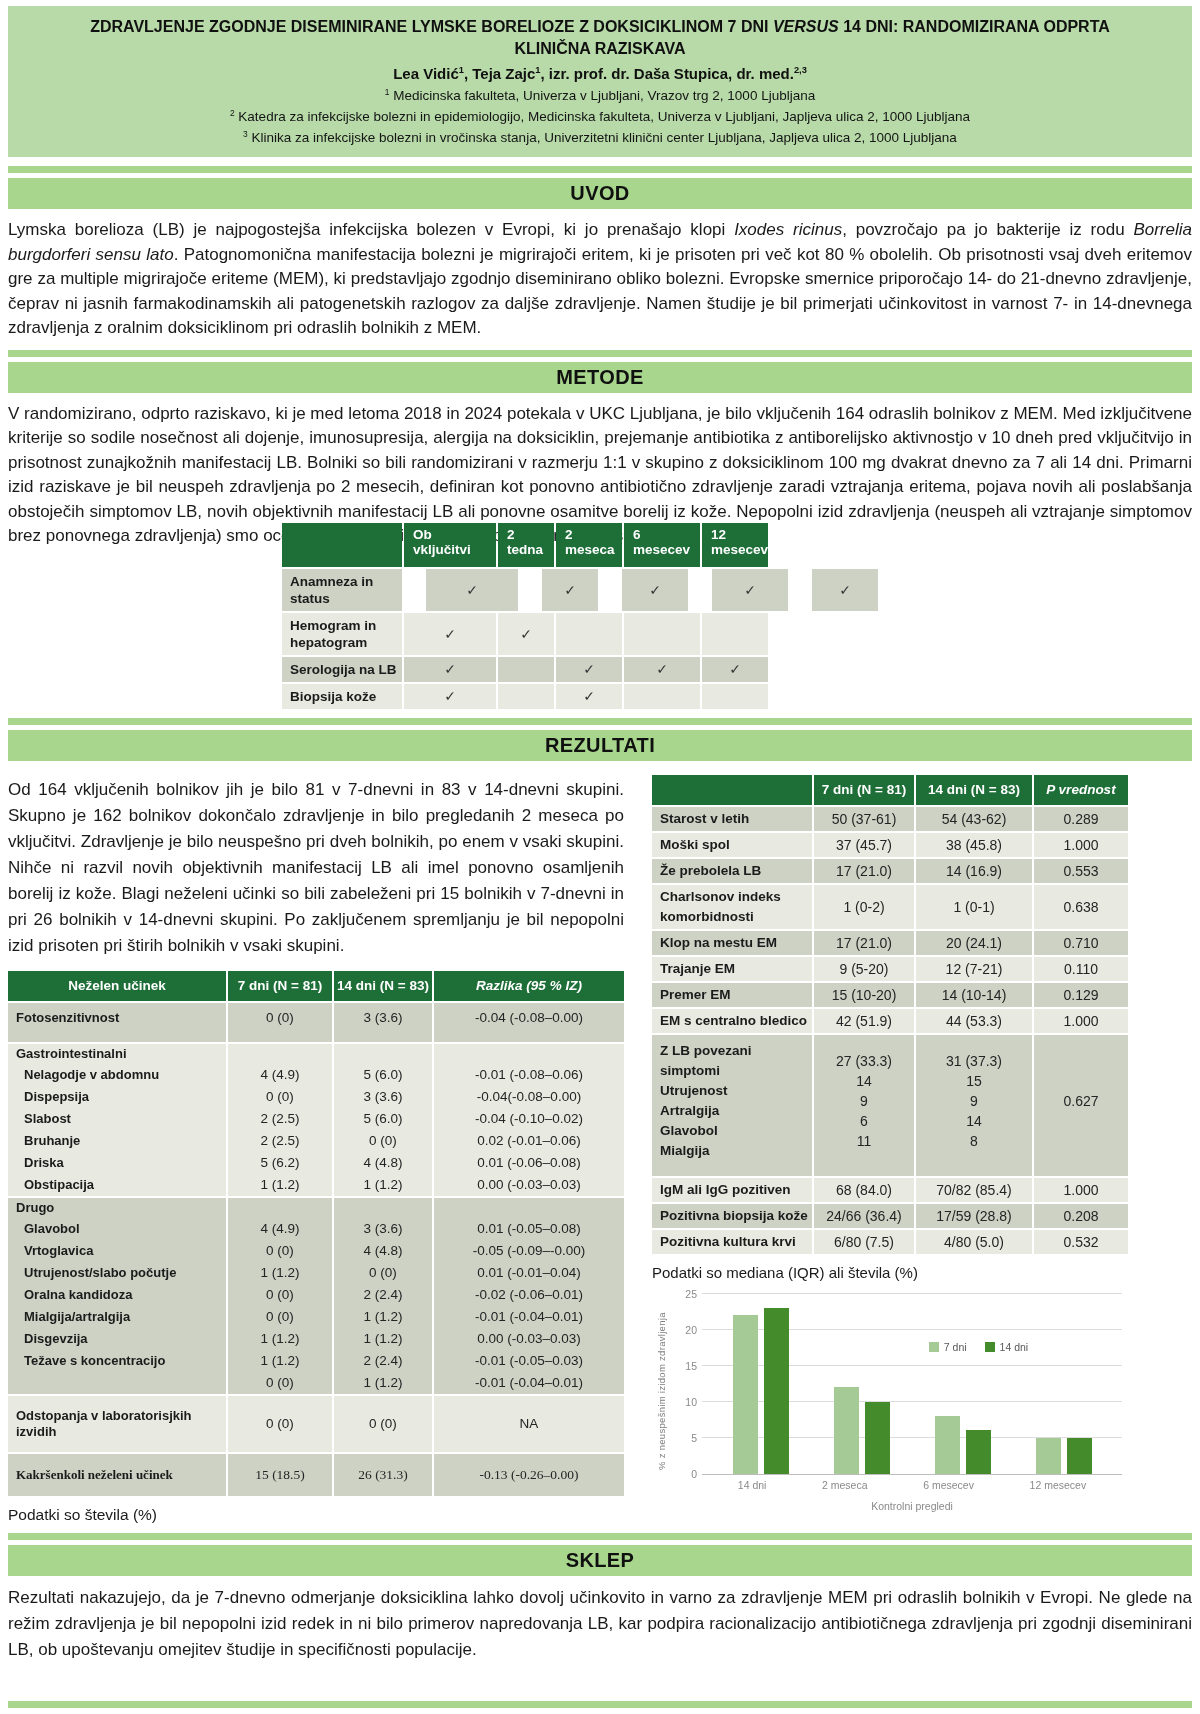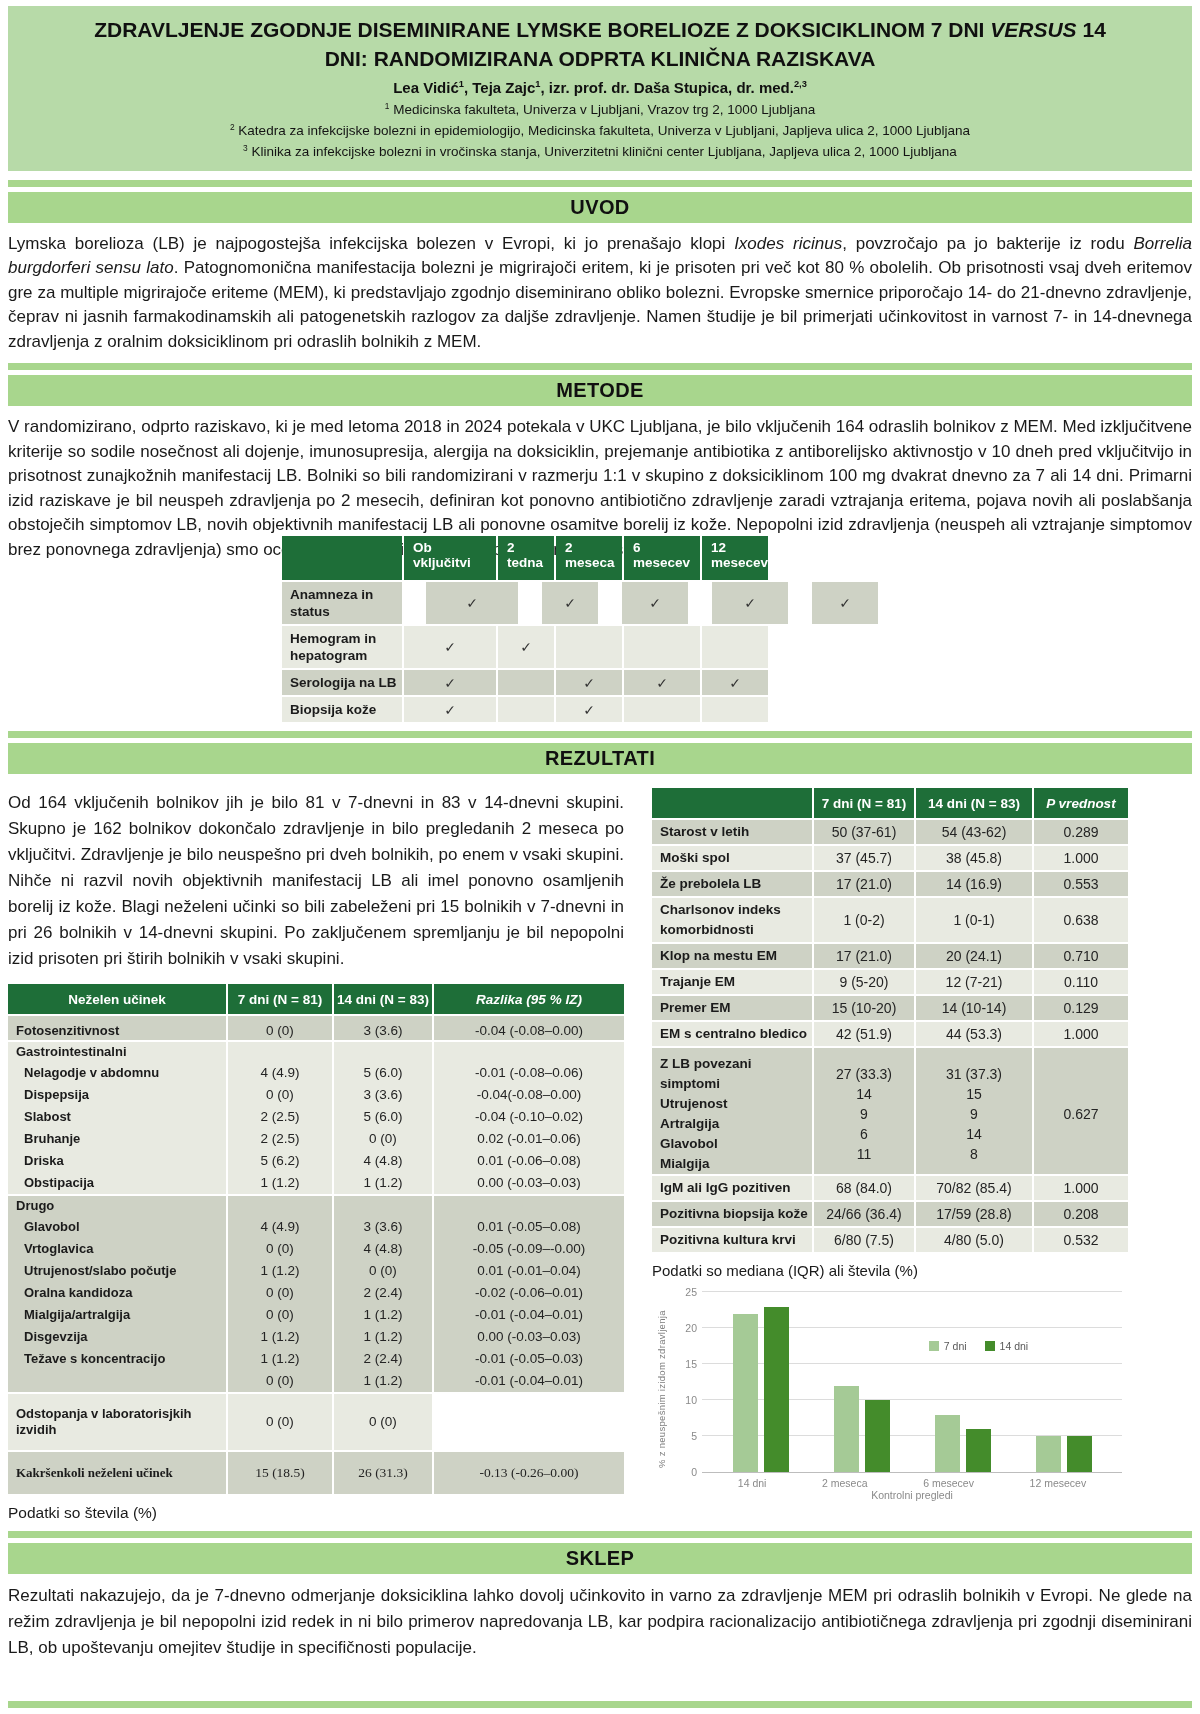--- a/index.html
+++ b/index.html
@@ -4,21 +4,21 @@
 <style>
   *{margin:0;padding:0;box-sizing:border-box}
   html,body{background:#fff}
   body{width:1200px;font-family:"Liberation Sans",sans-serif;color:#1c1c1c}
   .poster{width:1200px;height:1714px;padding:6px 8px 0;position:relative;overflow:hidden;background:#fff}
   sup{font-size:.62em;vertical-align:super;line-height:0}
   i{font-style:italic}
 
   
   .masthead{background:#b7daa8;text-align:center;padding:10px 24px 12px}
-  .masthead h1{font-size:21px;line-height:1.38;font-weight:bold;color:#101010;max-width:1040px;margin:0 auto}
+  .masthead h1{font-size:16px;line-height:1.38;font-weight:bold;color:#101010;max-width:1040px;margin:0 auto}
   .authors{font-size:15px;font-weight:bold;margin-top:5px;color:#101010}
   .aff{font-size:13.5px;margin-top:6px;color:#141414}
 
   
   .sect{margin-top:9px}
   .stripe{height:7px;background:#a8d68d}
   .band{height:31px;margin-top:5px;background:#a8d68d;display:flex;align-items:center;justify-content:center;
         font-size:20px;font-weight:bold;letter-spacing:.4px;color:#101010}
   .bottom-stripe{position:absolute;left:8px;right:8px;bottom:6px;height:7px;background:#a8d68d}
 
@@ -33,21 +33,21 @@
   .thead{margin-bottom:2px}
   .th{background:#1e6e38;color:#fff;font-weight:bold;font-size:13.5px;display:flex;align-items:center;justify-content:center;
       text-align:center;padding:6px 3px;min-height:30px}
   .th.left{justify-content:flex-start;padding-left:9px;text-align:left}
   .tlabel-cell{font-weight:bold;display:flex;align-items:center;padding:2px 4px 2px 8px;line-height:16px;color:#1b1b1b}
   .tlabel-cell.indent{padding-left:16px}
   .tcell{display:flex;align-items:center;justify-content:center;text-align:center;font-size:13.5px;color:#242424;
          padding:2px 2px;line-height:18px}
   .dark .tlabel-cell,.dark .tcell{background:#ced2c5}
   .light .tlabel-cell,.light .tcell{background:#e8eae1}
-  .trow.pad .tlabel-cell,.trow.pad .tcell{padding-top:6px;padding-bottom:0}
+  .trow.pad .tlabel-cell,.trow.pad .tcell{padding-top:6px;padding-bottom:15px}
   .trow.tall .tlabel-cell,.trow.tall .tcell{padding-top:12px;padding-bottom:12px}
 
   
   .schedule{margin-left:274px;margin-top:-26px;width:486px}
   .schedule .th{align-items:flex-start;justify-content:flex-start;text-align:left;padding:4px 4px 5px 9px;min-height:44px}
   .schedule .tlabel-cell{font-size:13.5px;line-height:17px;padding-top:4px;padding-bottom:4px}
   .schedule .tcell{font-size:14px;color:#333}
 
   
   .results{display:flex;align-items:flex-start;margin-top:10px}
@@ -67,21 +67,21 @@
   .gridline{position:absolute;left:0;right:0;height:1px;background:#dcdcdc}
   .ytick{position:absolute;left:-27px;width:22px;text-align:right;font-size:10.5px;color:#8a8a8a}
   .bar-groups{position:absolute;left:0;right:0;top:0;bottom:0;display:flex;align-items:flex-end;justify-content:space-around;padding:0 8px}
   .bar-group{display:flex;align-items:flex-end;gap:6px}
   .bar{width:25px}
   .legend{position:absolute;top:26%;left:54%;display:flex;gap:18px;align-items:center;font-size:10.5px;color:#595959}
   .legend-item{display:flex;align-items:center}
   .swatch{width:10px;height:10px;display:inline-block;margin-right:5px}
   .xlabels{display:flex;justify-content:space-around;padding:0 8px;margin-top:4px}
   .xlab{font-size:10.5px;color:#8a8a8a;text-align:center}
-  .chart-xlabel{text-align:center;font-size:10.5px;color:#8a8a8a;margin-top:0}
+  .chart-xlabel{text-align:center;font-size:10.5px;color:#8a8a8a;margin-top:9px}
 </style>
 </head>
 <body>
 
 <div class="poster">
 
   <header class="masthead">
     <h1>ZDRAVLJENJE ZGODNJE DISEMINIRANE LYMSKE BORELIOZE Z DOKSICIKLINOM 7 DNI <i>VERSUS</i> 14 DNI: RANDOMIZIRANA ODPRTA KLINIČNA RAZISKAVA</h1>
     <div class="authors">Lea Vidić<sup>1</sup>, Teja Zajc<sup>1</sup>, izr. prof. dr. Daša Stupica, dr. med.<sup>2,3</sup></div>
     <div class="aff"><sup>1</sup> Medicinska fakulteta, Univerza v Ljubljani, Vrazov trg 2, 1000 Ljubljana</div>
@@ -408,20 +408,23 @@
           </div>
           <div class="trow light gap tall" style="grid-template-columns: 218px 104px 98px 190px;">
             <div class="tlabel-cell">
               <span>Odstopanja v laboratorisjkih izvidih</span>
             </div>
             <div class="tcell">
               <span>0 (0)</span>
             </div>
             <div class="tcell">
               <span>0 (0)</span>
+            </div>
+            <div class="tcell">
+              <span>NA</span>
             </div>
           </div>
           <div class="trow dark gap tall" style="grid-template-columns: 218px 104px 98px 190px; font-family: Liberation Serif, serif;">
             <div class="tlabel-cell">
               <span>Kakršenkoli neželeni učinek</span>
             </div>
             <div class="tcell">
               <span>15 (18.5)</span>
             </div>
             <div class="tcell">

